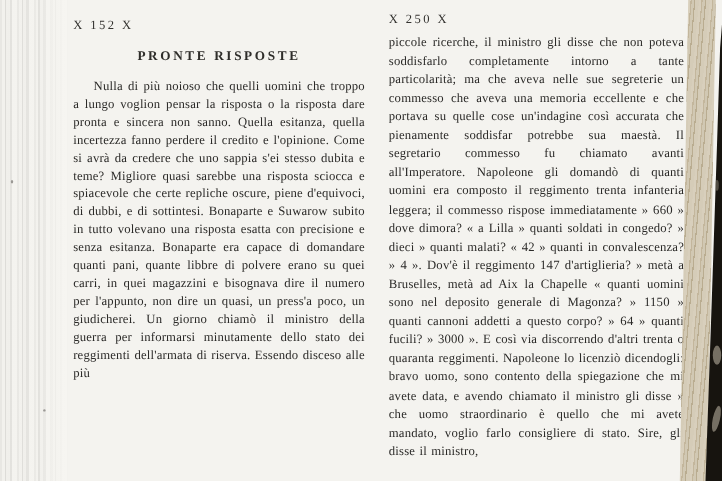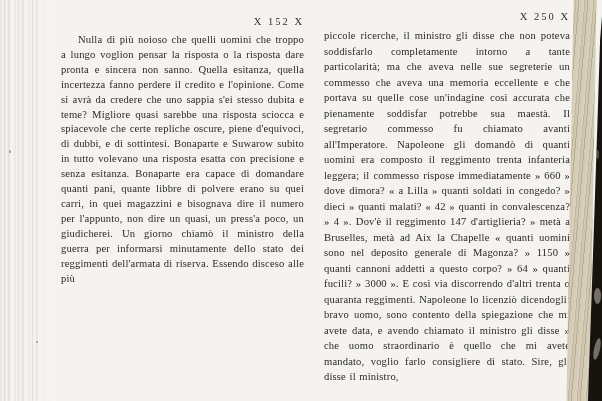--- a/index.html
+++ b/index.html
@@ -43,21 +43,21 @@
   .blob3{right:3px;top:150px;width:3px;height:9px;opacity:.5;}
   .speck{position:absolute;background:#9a9894;border-radius:50%;}
   .speck1{left:9px;top:150px;width:2px;height:3px;}
   .speck2{left:36px;top:341px;width:2px;height:2px;}
 
   .page{position:absolute;top:0;}
   .page-left{left:61px;width:243px;top:16px;}
   .page-right{left:324px;width:246px;top:11px;}
 
   .page-header{
-    text-align:right;
+    text-align:left;
     font-size:10.5px;
     letter-spacing:2px;
     margin-bottom:6px;
     color:#33322f;
   }
   .body-text{
     font-size:10.6px;
     line-height:14.9px;
     text-align:justify;
     letter-spacing:.15px;
@@ -77,20 +77,21 @@
 </style>
 </head>
 <body>
 
 <div class="scan">
 
   <div class="left-streaks"></div>
 
   <div class="page page-left">
     <div class="page-header">X 152 X</div>
+    <div class="section-heading">PRONTE RISPOSTE</div>
     <p class="body-text indent">Nulla di più noioso che quelli uomini che troppo a lungo voglion pensar la risposta o la risposta dare pronta e sincera non sanno. Quella esitanza, quella incertezza fanno perdere il credito e l'opinione. Come si avrà da credere che uno sappia s'ei stesso dubita e teme? Migliore quasi sarebbe una risposta sciocca e spiacevole che certe repliche oscure, piene d'equivoci, di dubbi, e di sottintesi. Bonaparte e Suwarow subito in tutto volevano una risposta esatta con precisione e senza esitanza. Bonaparte era capace di domandare quanti pani, quante libbre di polvere erano su quei carri, in quei magazzini e bisognava dire il numero per l'appunto, non dire un quasi, un press'a poco, un giudicherei. Un giorno chiamò il ministro della guerra per informarsi minutamente dello stato dei reggimenti dell'armata di riserva. Essendo disceso alle più</p>
   </div>
 
   <div class="page page-right">
     <div class="page-header">X 250 X</div>
     <p class="body-text">piccole ricerche, il ministro gli disse che non poteva soddisfarlo completamente intorno a tante particolarità; ma che aveva nelle sue segreterie un commesso che aveva una memoria eccellente e che portava su quelle cose un'indagine così accurata che pienamente soddisfar potrebbe sua maestà. Il segretario commesso fu chiamato avanti all'Imperatore. Napoleone gli domandò di quanti uomini era composto il reggimento trenta infanteria leggera; il commesso rispose immediatamente » 660 » dove dimora? « a Lilla » quanti soldati in congedo? » dieci » quanti malati? « 42 » quanti in convalescenza? » 4 ». Dov'è il reggimento 147 d'artiglieria? » metà a Bruselles, metà ad Aix la Chapelle « quanti uomini sono nel deposito generale di Magonza? » 1150 » quanti cannoni addetti a questo corpo? » 64 » quanti fucili? » 3000 ». E così via discorrendo d'altri trenta o quaranta reggimenti. Napoleone lo licenziò dicendogli: bravo uomo, sono contento della spiegazione che mi avete data, e avendo chiamato il ministro gli disse » che uomo straordinario è quello che mi avete mandato, voglio farlo consigliere di stato. Sire, gli disse il ministro,</p>
   </div>
 
   <div class="fore-edge"></div>
   <div class="dark-edge"></div>

